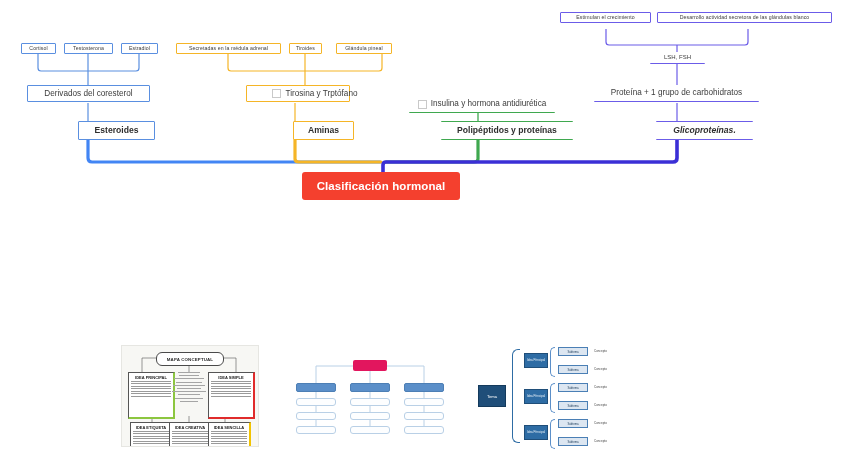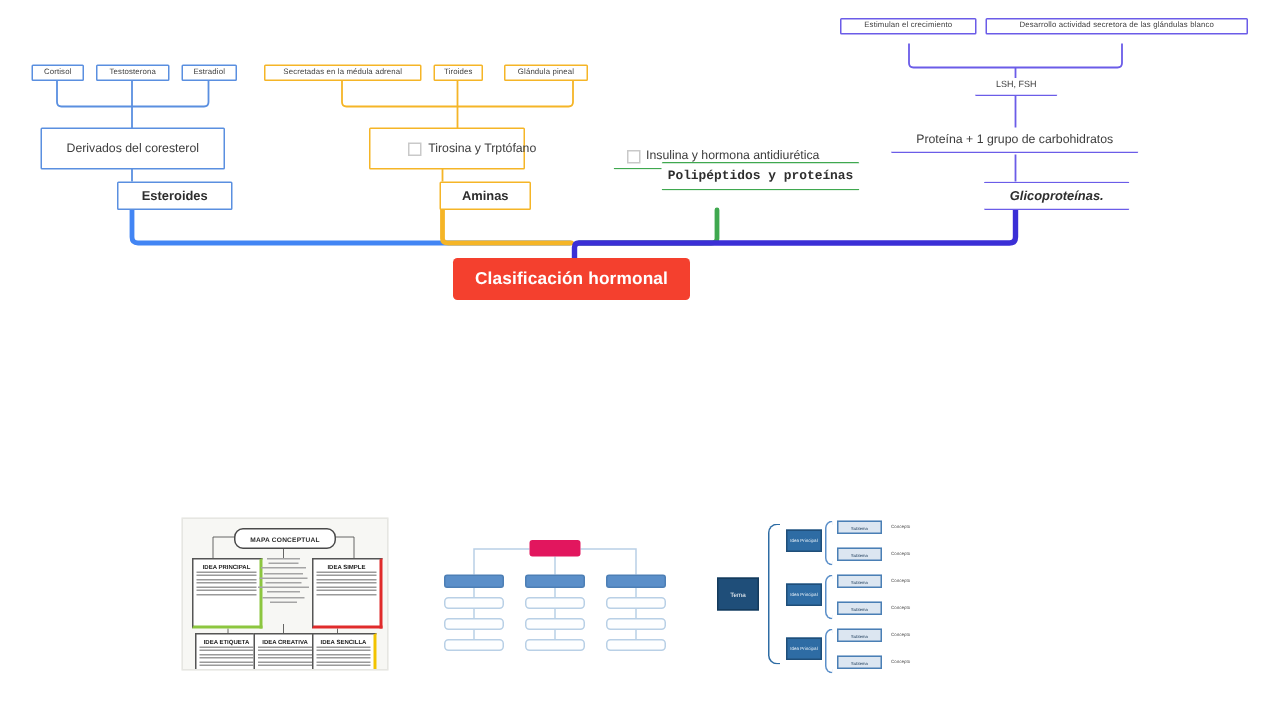--- a/index.html
+++ b/index.html
@@ -46,21 +46,21 @@
     letter-spacing: 0.1px;
   }
   .leaf.blue   { border-color: #5a8fe0; }
   .leaf.yellow { border-color: #f5b527; }
   .leaf.purple { border-color: #6b5ce8; }
 
   
   .mid {
     font-size: 8.2px;
     border: 1px solid #5a8fe0;
-    height: 28px;
+    height: 17px;
     padding: 0 6px;
   }
   .mid.yellow { border-color: #f5b527; padding-left: 40px; }
 
   
   .midline {
     font-size: 8.2px;
     height: 17px;
     padding: 0 6px;
     border-bottom: 1.6px solid #3fa84f;
@@ -316,21 +316,21 @@
 
   <div class="node cat yellow" style="left:265px; top:121px; width:61px;">
     <span>Aminas</span>
   </div>
 
   <div class="node midline" style="left:409px; top:96px; width:146px;">
     <span class="checkbox"></span>
     <span>Insulina y hormona antidiurética</span>
   </div>
 
-  <div class="node cat underline" style="left:413px; top:108px; width:132px;font-family:Liberation Mono, monospace;">
+  <div class="node cat underline" style="left:413px; top:121px; width:132px;">
     <span>Polipéptidos y proteínas</span>
   </div>
 
   <div class="node leaf purple" style="left:560px; top:12px; width:91px;">
     <span>Estimulan el crecimiento</span>
   </div>
   <div class="node leaf purple" style="left:657px; top:12px; width:175px;">
     <span>Desarrollo actividad secretora de las glándulas blanco</span>
   </div>
 

